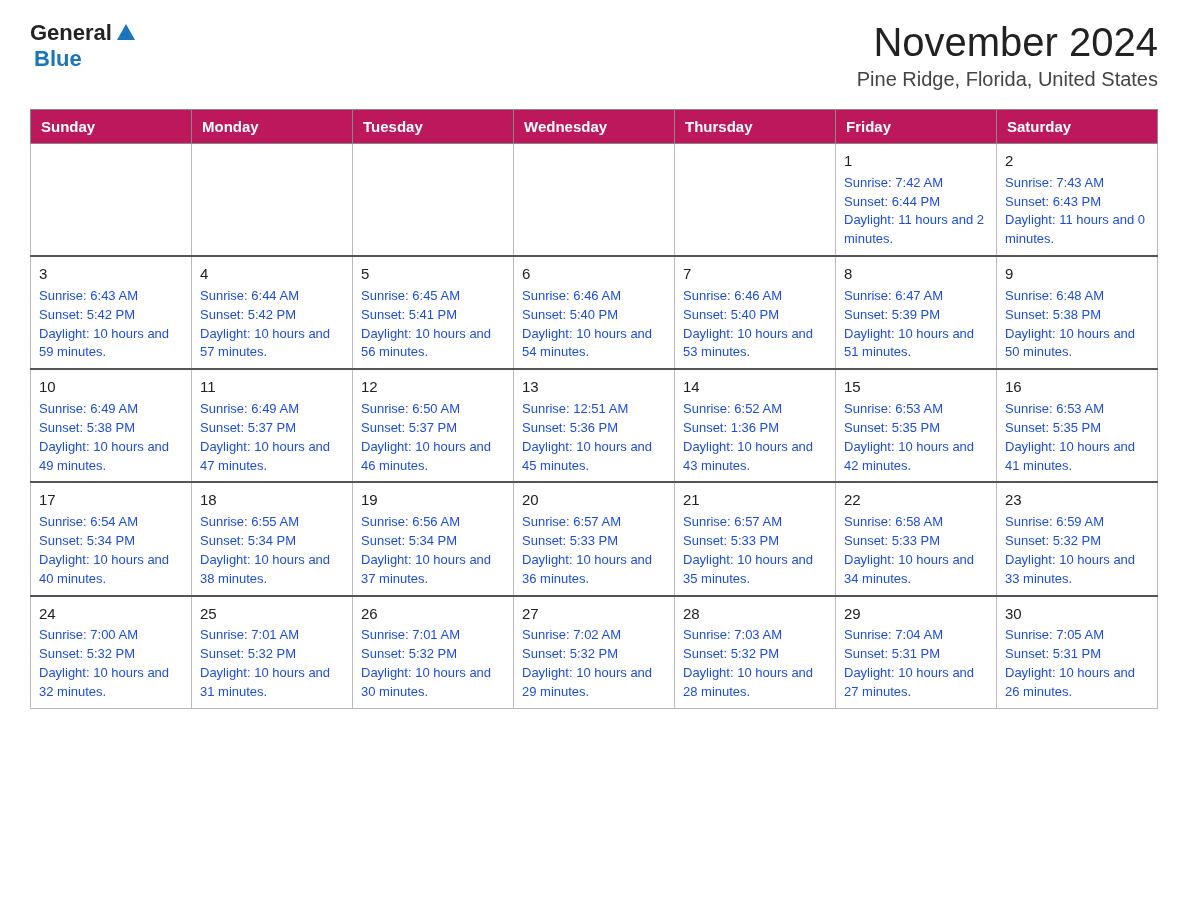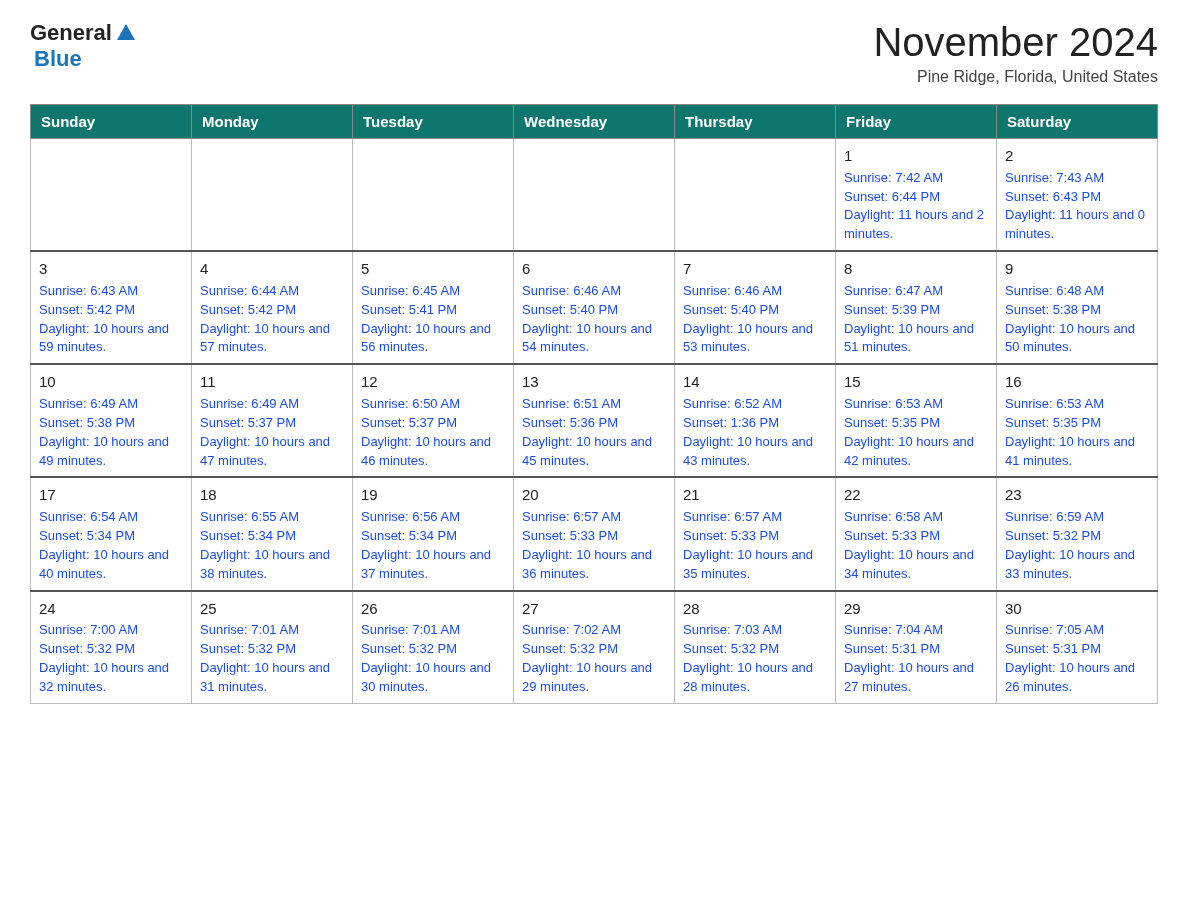--- a/index.html
+++ b/index.html
@@ -40,31 +40,31 @@
     .title-area {
       text-align: right;
     }
     .month-title {
       font-size: 40px;
       font-weight: normal;
       color: #222;
       line-height: 1.1;
     }
     .location-subtitle {
-      font-size: 16px;
+      font-size: 20px;
       color: #444;
       margin-top: 4px;
     }
     .calendar-table {
       width: 100%;
       border-collapse: collapse;
       border: 1px solid #888;
     }
     .calendar-table th {
-      background-color: #0f766e;
+      background-color: #be185d;
       color: #fff;
       font-size: 15px;
       font-weight: bold;
       padding: 8px 10px;
       text-align: left;
       border: 1px solid #888;
     }
     .calendar-table td {
       vertical-align: top;
       padding: 6px 8px;
@@ -160,21 +160,21 @@
       <tr class="row-divider">
         <td><span class="day-number">10</span><span class="day-info" style="white-space: pre-line;">Sunrise: 6:49 AM
 Sunset: 5:38 PM
 Daylight: 10 hours and 49 minutes.</span></td>
         <td><span class="day-number">11</span><span class="day-info" style="white-space: pre-line;">Sunrise: 6:49 AM
 Sunset: 5:37 PM
 Daylight: 10 hours and 47 minutes.</span></td>
         <td><span class="day-number">12</span><span class="day-info" style="white-space: pre-line;">Sunrise: 6:50 AM
 Sunset: 5:37 PM
 Daylight: 10 hours and 46 minutes.</span></td>
-        <td><span class="day-number">13</span><span class="day-info" style="white-space: pre-line;">Sunrise: 6:51 AM
+        <td><span class="day-number">13</span><span class="day-info" style="white-space: pre-line;">Sunrise: 12:51 AM
 Sunset: 5:36 PM
 Daylight: 10 hours and 45 minutes.</span></td>
         <td><span class="day-number">14</span><span class="day-info" style="white-space: pre-line;">Sunrise: 6:52 AM
 Sunset: 1:36 PM
 Daylight: 10 hours and 43 minutes.</span></td>
         <td><span class="day-number">15</span><span class="day-info" style="white-space: pre-line;">Sunrise: 6:53 AM
 Sunset: 5:35 PM
 Daylight: 10 hours and 42 minutes.</span></td>
         <td><span class="day-number">16</span><span class="day-info" style="white-space: pre-line;">Sunrise: 6:53 AM
 Sunset: 5:35 PM

